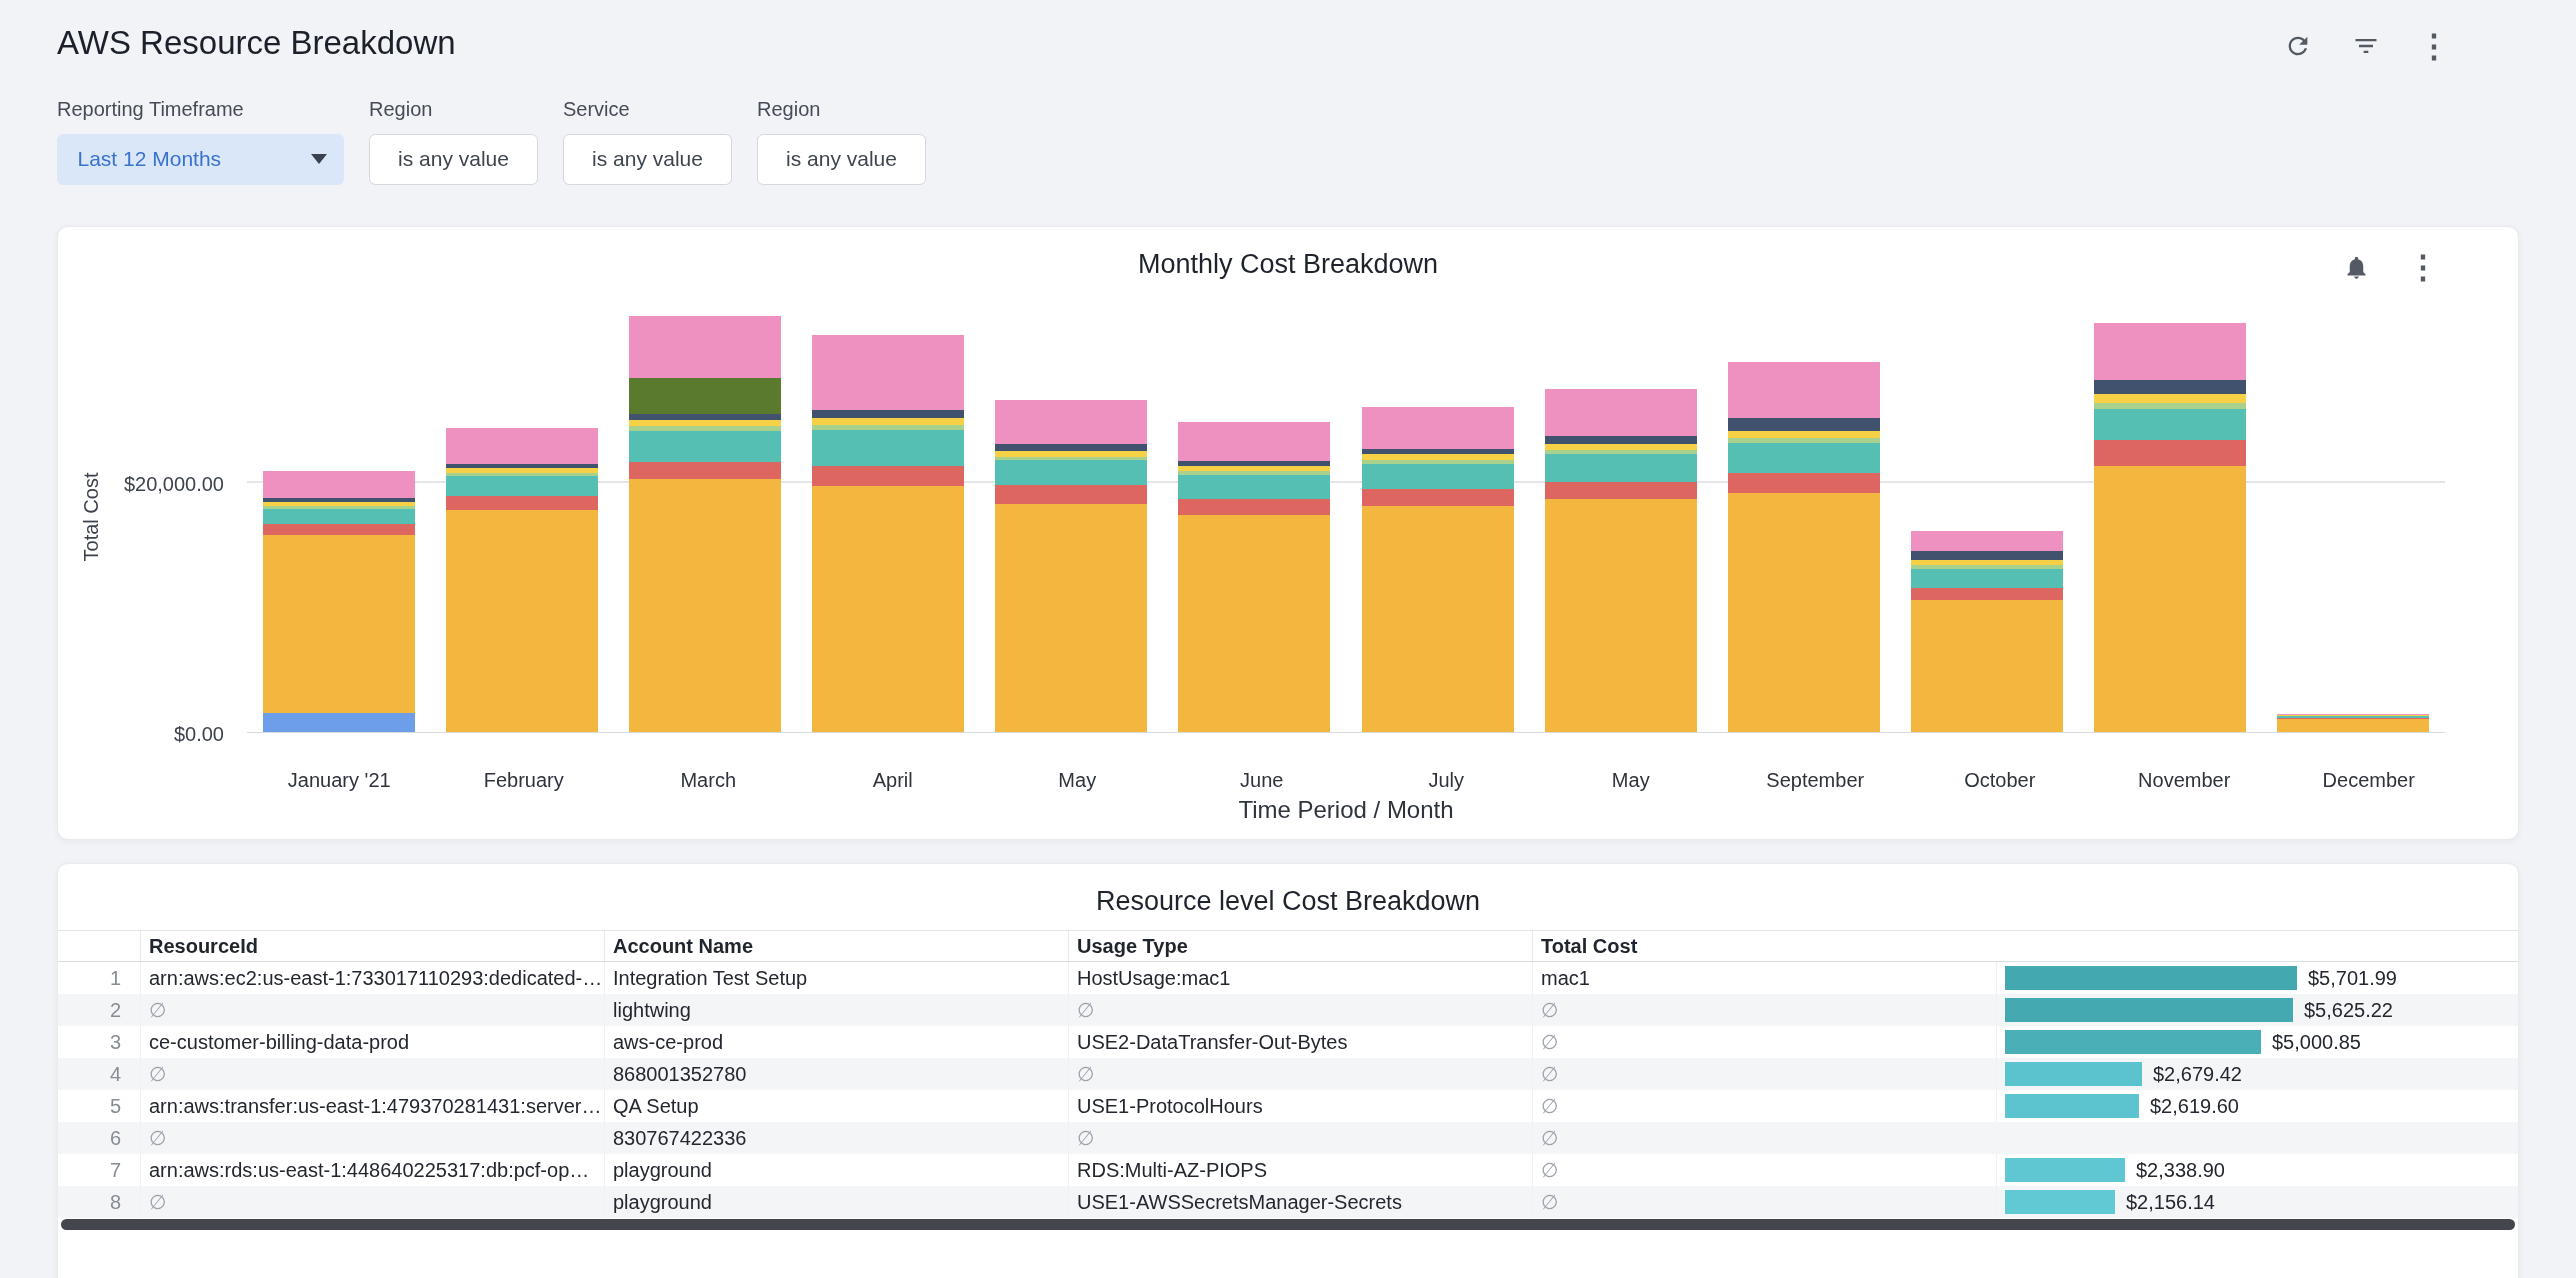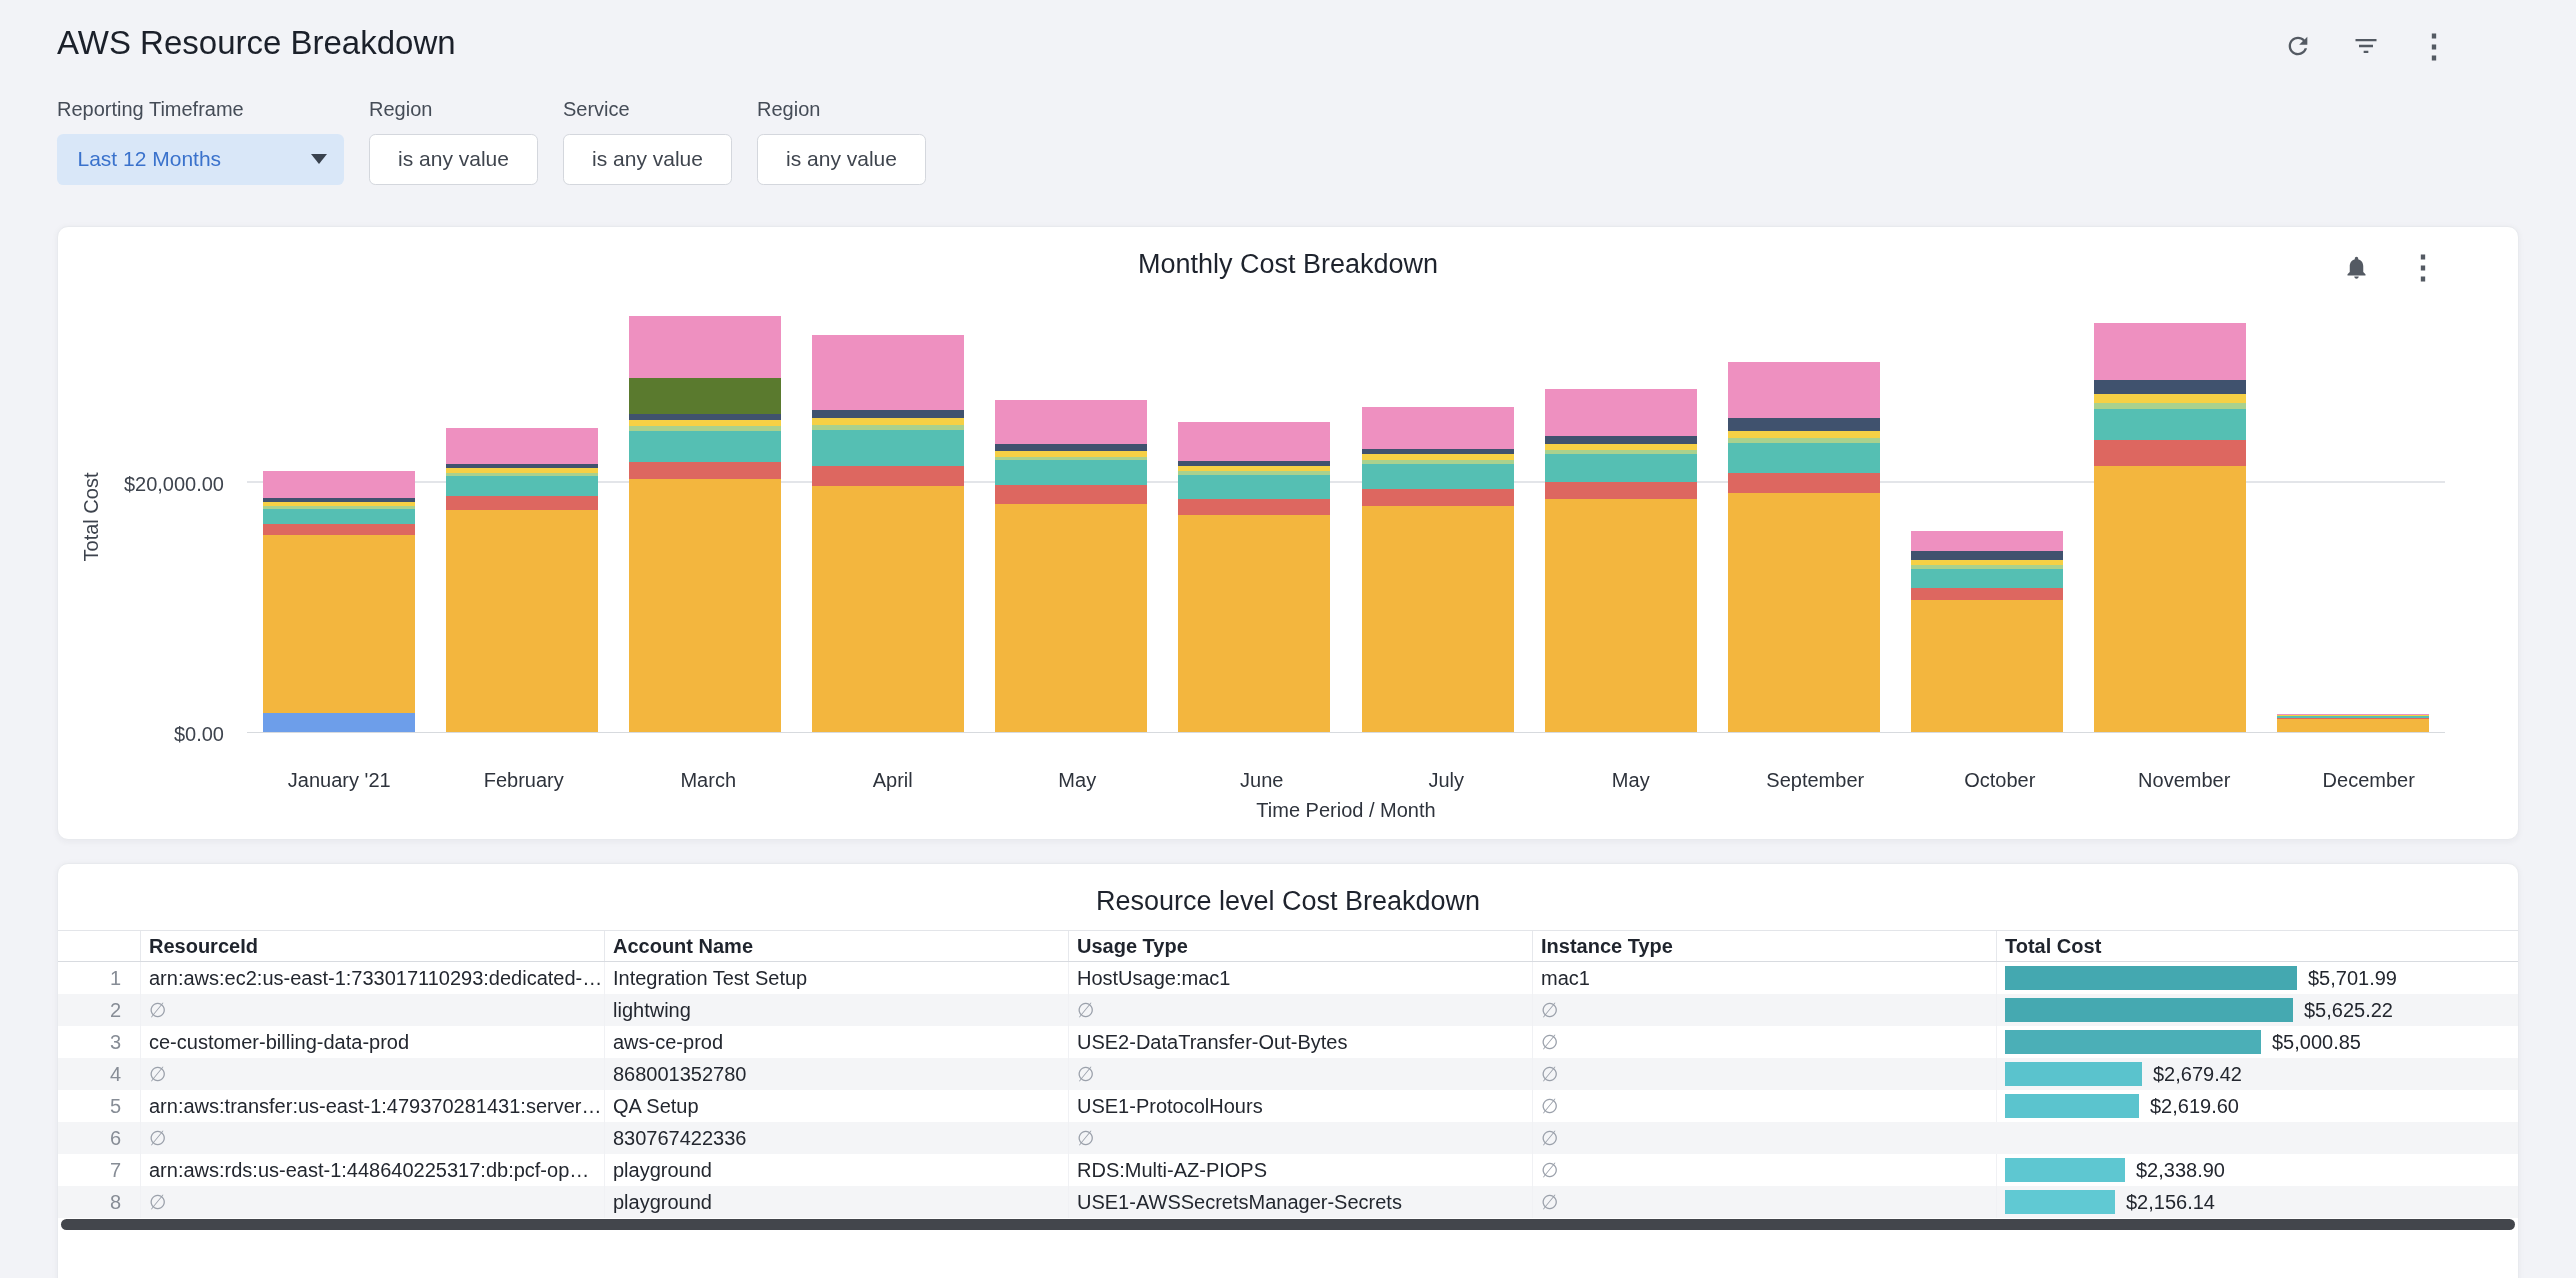--- a/index.html
+++ b/index.html
@@ -74,21 +74,21 @@
   .y-tick { position: absolute; left: 0; width: 166px; text-align: right; font-size: 20px; color: #3d434d; line-height: 24px; }
   .y-tick-20 { top: 245px; }
   .y-tick-0 { top: 495px; }
   .y-axis-title {
     position: absolute; left: 33px; top: 290px;
     transform: translate(-50%, -50%) rotate(-90deg);
     font-size: 20px; color: #3d434d; white-space: nowrap;
   }
   .x-labels { position: absolute; left: 189px; right: 57px; top: 541px; display: flex; }
   .x-label { flex: 1; text-align: center; font-size: 20px; color: #2e333c; line-height: 24px; }
-  .x-axis-title { position: absolute; left: 189px; right: 73px; top: 571px; text-align: center; font-size: 20px; color: #2e333c; line-height: 24px; }
+  .x-axis-title { position: absolute; left: 189px; right: 73px; top: 571px; text-align: center; font-size: 24px; color: #2e333c; line-height: 24px; }
   
   .table { position: absolute; left: 0; right: 0; top: 66px; }
   .thead, .trow {
     display: grid;
     grid-template-columns: 82px 464px 464px 464px 464px auto;
     height: 32px; align-items: stretch; text-align: center;
   }
   .thead { border-top: 1.6px solid #e3e5e9; border-bottom: 1.6px solid #d8dbe0; }
   .th {
     font-size: 20px; font-weight: bold; color: #1f242d;
@@ -323,21 +323,20 @@
   </div>
 
   <div class="card table-card">
     <div class="card-title">Resource level Cost Breakdown</div>
     <div class="table">
       <div class="thead">
           <div class="th"></div>
           <div class="th">ResourceId</div>
           <div class="th">Account Name</div>
           <div class="th">Usage Type</div>
-          <div class="th">Instance Type</div>
           <div class="th">Total Cost</div>
         </div>
       <div class="tbody">
           <div class="trow">
             <div class="td num">1</div>
             <div class="td">arn:aws:ec2:us-east-1:733017110293:dedicated-…</div>
             <div class="td">Integration Test Setup</div>
             <div class="td">HostUsage:mac1</div>
             <div class="td">mac1</div>
             <div class="td cost-cell">

